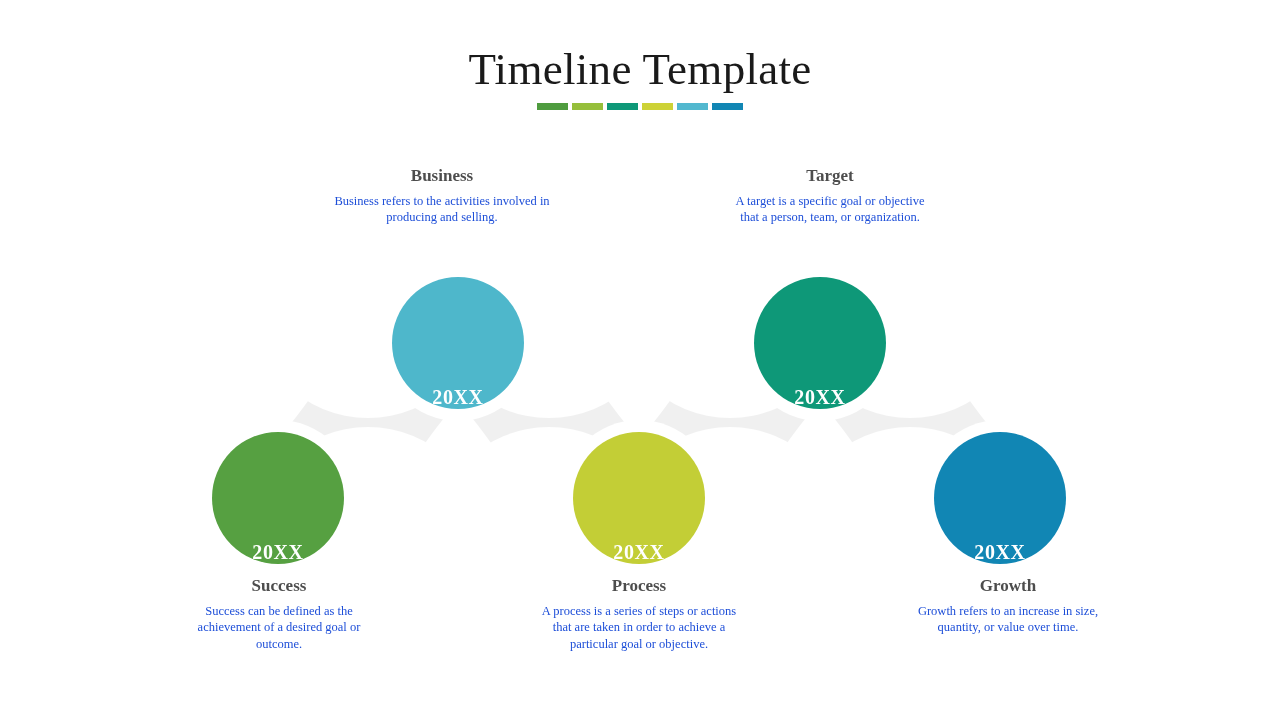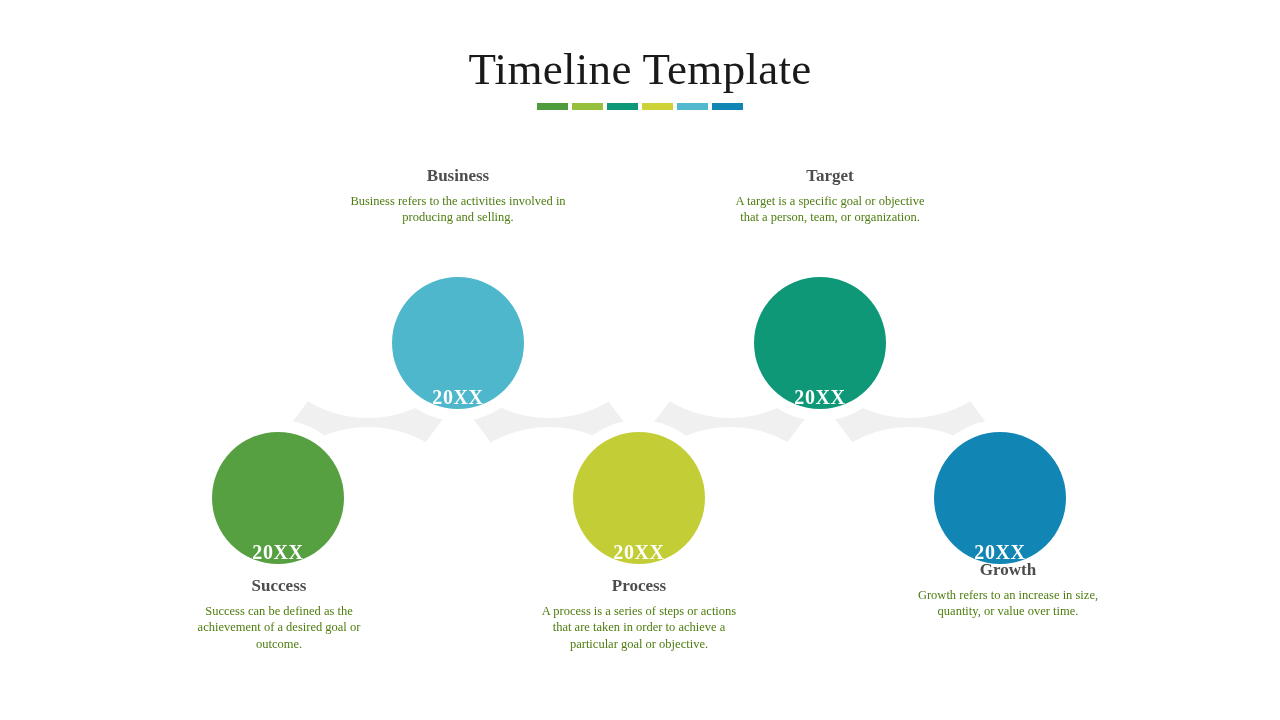--- a/index.html
+++ b/index.html
@@ -88,21 +88,21 @@
     font-size: 17px;
     font-weight: 700;
     color: #4d4d4d;
     margin: 0 0 7px 0;
     line-height: 1.1;
   }
   .callout-desc {
     font-family: "Liberation Serif", "DejaVu Serif", serif;
     font-size: 12.5px;
     font-weight: 400;
-    color: #4d7c0f;
+    color: #1d4ed8;
     line-height: 1.33;
     margin: 0;
   }
 </style>
 </head>
 <body>
 
 <div class="title-block">
   <h1 class="page-title">Timeline Template</h1>
   <div class="color-bar">
@@ -159,38 +159,38 @@
   </div>
 
   <div class="node" style="left: 754px; top: 277px; width: 132px; height: 132px; background: rgb(14, 152, 120);">
     <span class="node-year">20XX</span>
   </div>
 
   <div class="node" style="left: 934px; top: 432px; width: 132px; height: 132px; background: rgb(17, 134, 180);">
     <span class="node-year">20XX</span>
   </div>
 
-  <div class="callout" style="left:348px; top:167px; width:220px;">
+  <div class="callout" style="left:332px; top:167px; width:220px;">
     <p class="callout-title">Business</p>
     <p class="callout-desc">Business refers to the activities involved in producing and selling.</p>
   </div>
 
   <div class="callout" style="left:726px; top:167px; width:208px;">
     <p class="callout-title">Target</p>
     <p class="callout-desc">A target is a specific goal or objective that a person, team, or organization.</p>
   </div>
 
   <div class="callout" style="left:535px; top:577px; width:208px;">
     <p class="callout-title">Process</p>
     <p class="callout-desc">A process is a series of steps or actions that are taken in order to achieve a particular goal or objective.</p>
   </div>
 
   <div class="callout" style="left:173px; top:577px; width:212px;">
     <p class="callout-title">Success</p>
     <p class="callout-desc">Success can be defined as the achievement of a desired goal or outcome.</p>
   </div>
 
-  <div class="callout" style="left:902px; top:561px; width:212px;">
+  <div class="callout" style="left:902px; top:577px; width:212px;">
     <p class="callout-title">Growth</p>
     <p class="callout-desc">Growth refers to an increase in size, quantity, or value over time.</p>
   </div>
 
 </div>
 
 </body></html>

